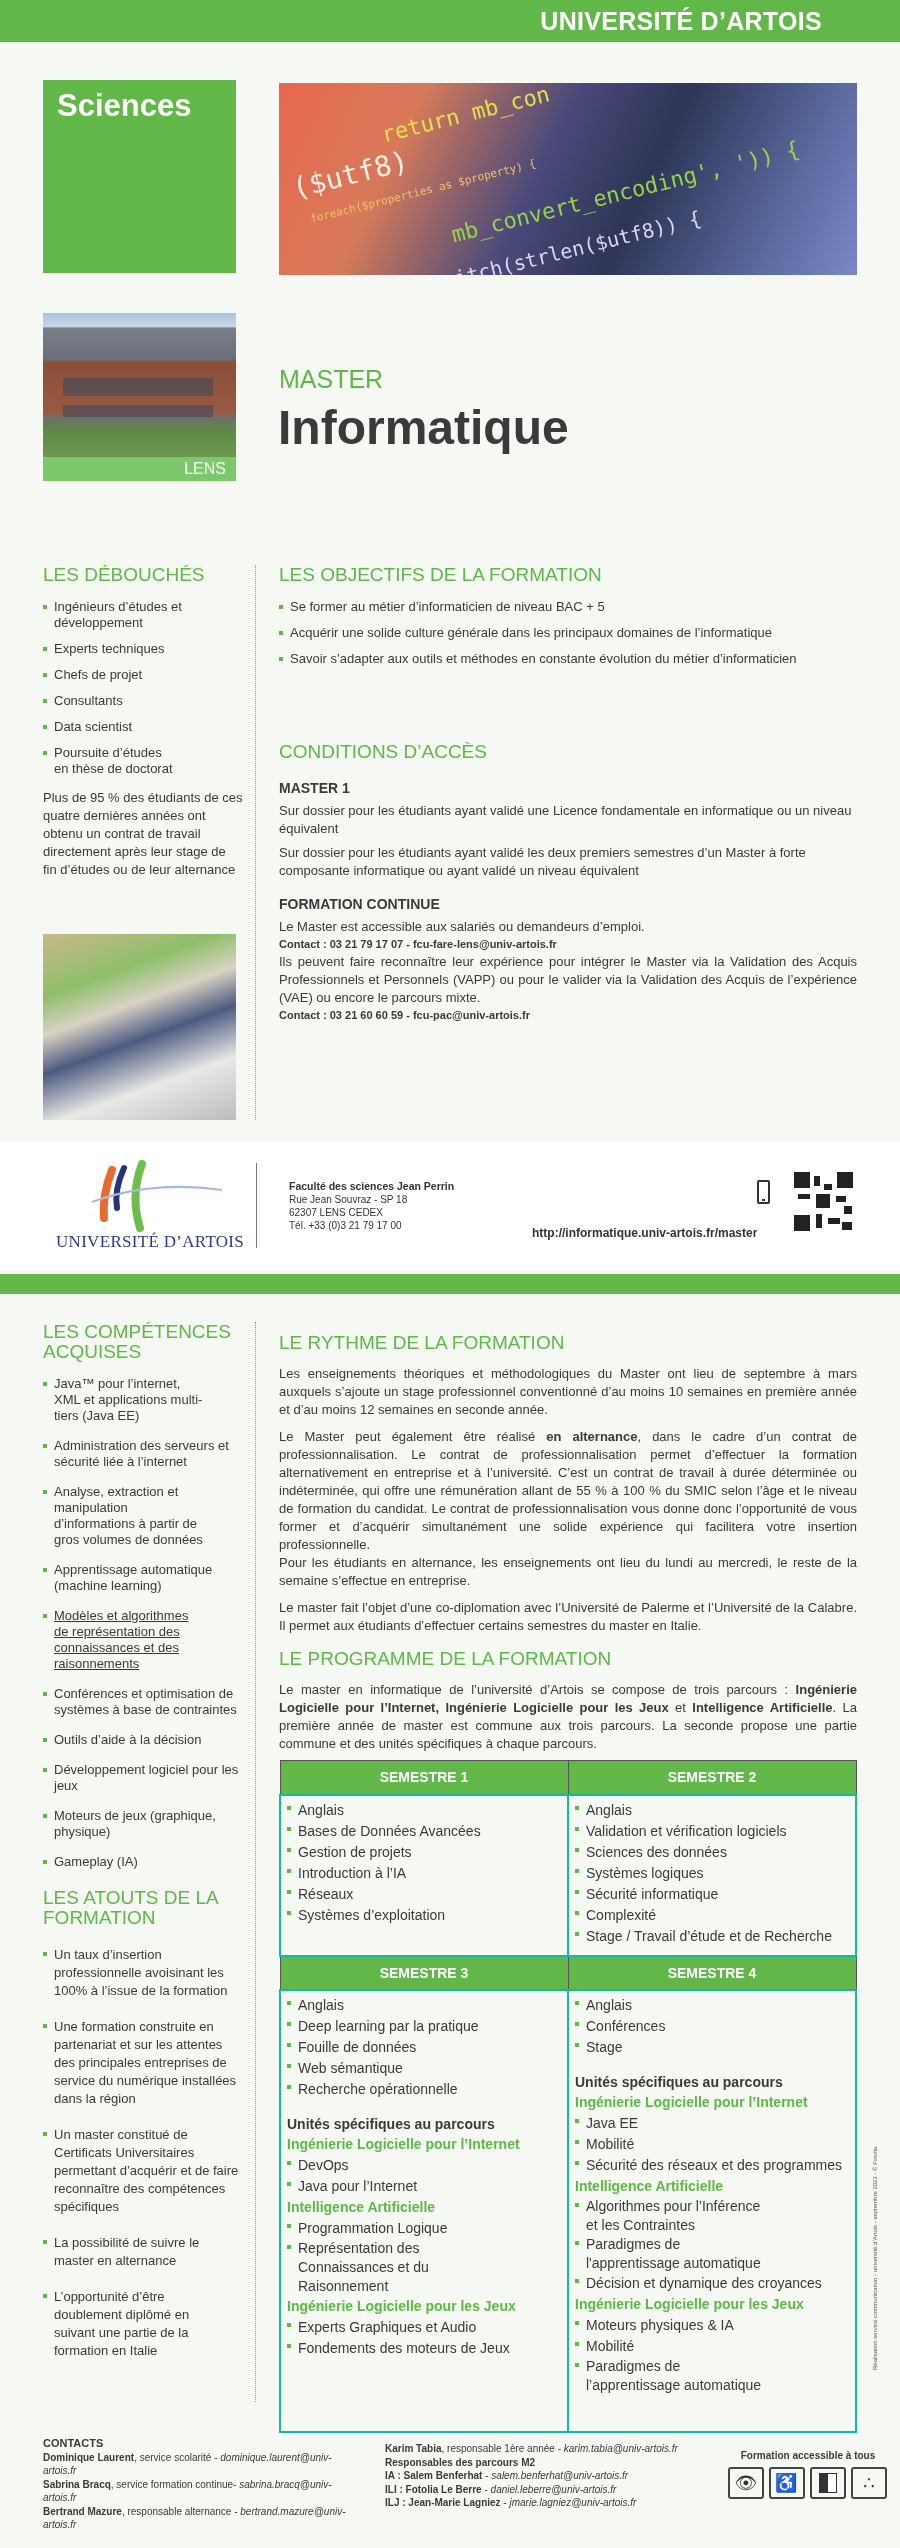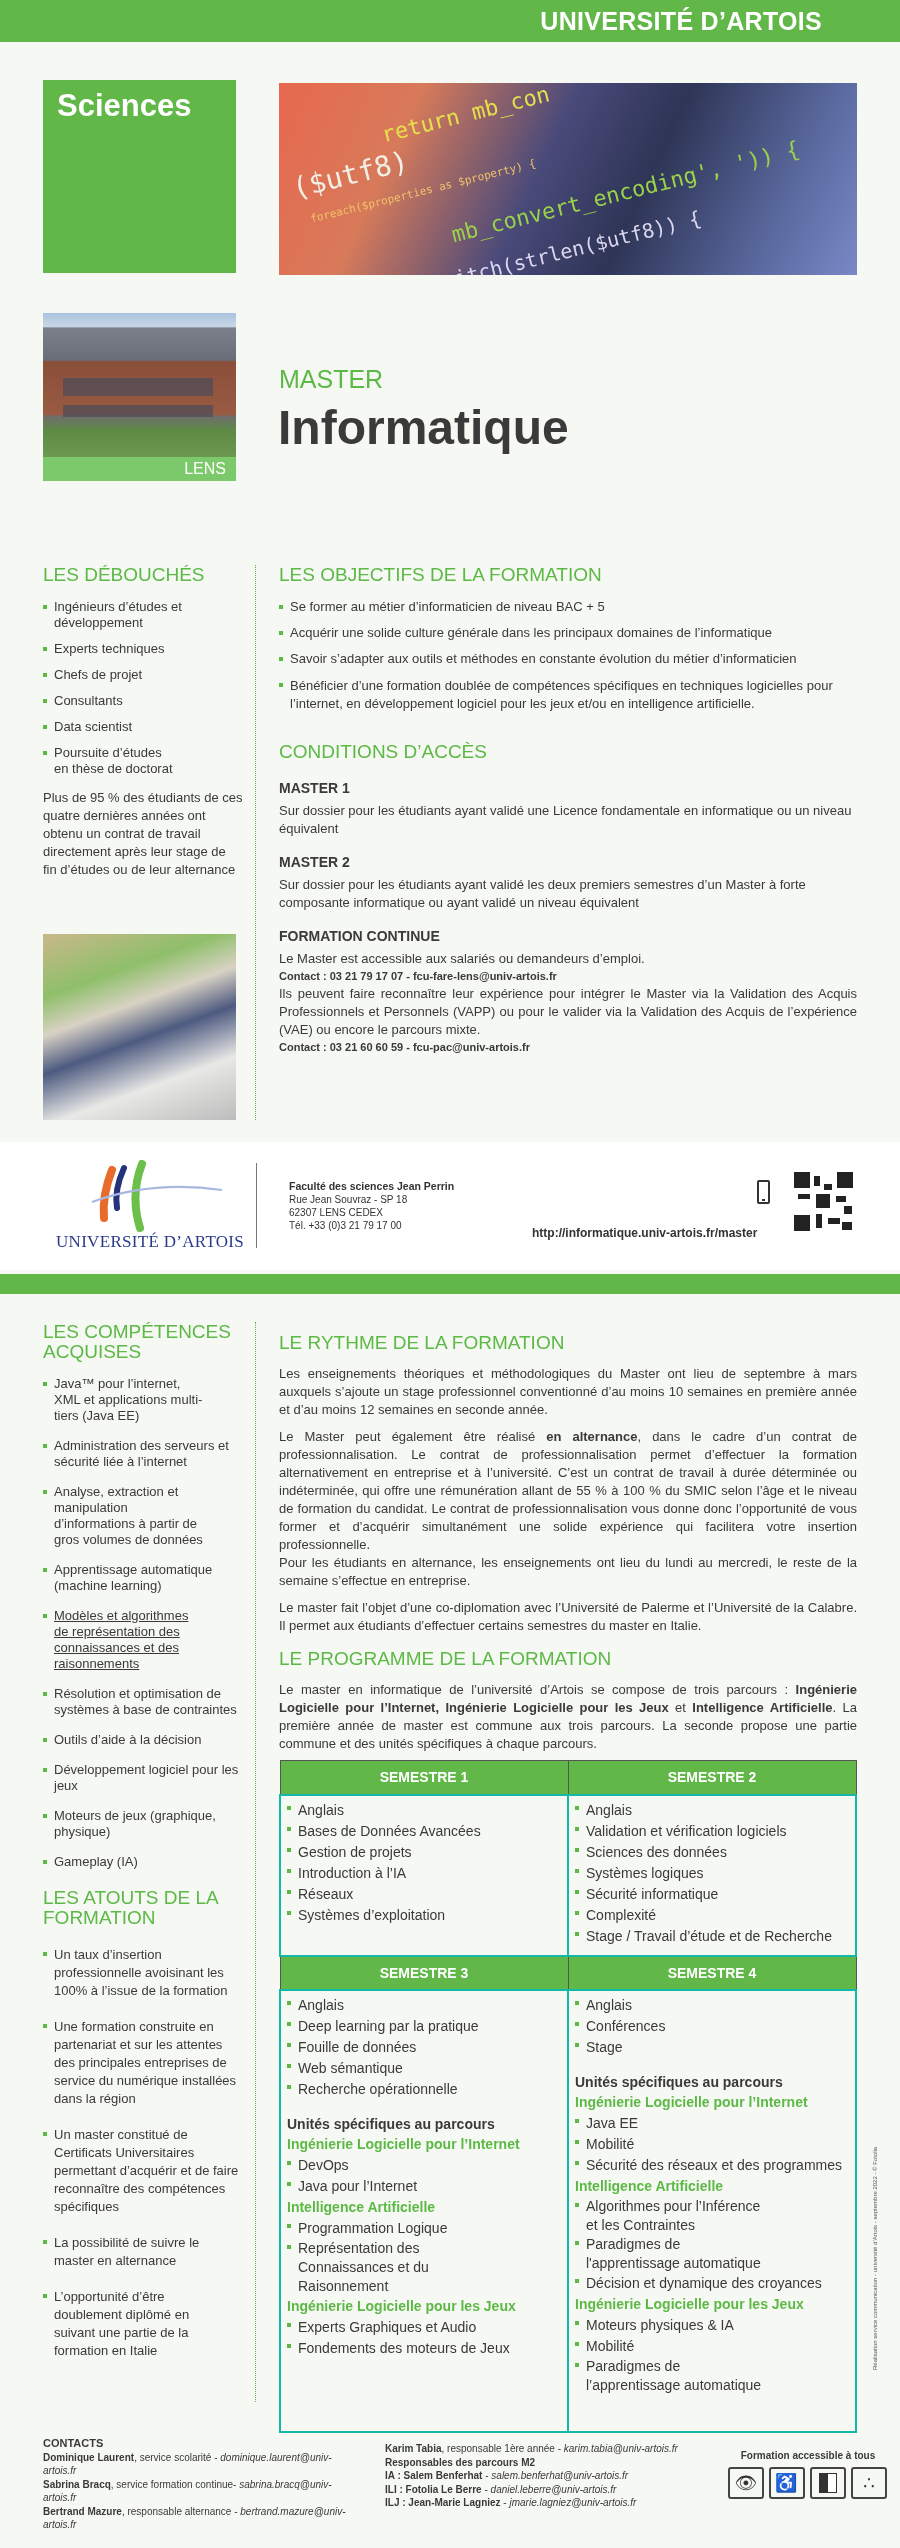--- a/index.html
+++ b/index.html
@@ -100,28 +100,26 @@
   <p style="font-size:13px;line-height:18px;margin-top:12px;">Plus de 95 % des étudiants de ces quatre dernières années ont obtenu un contrat de travail directement après leur stage de fin d’études ou de leur alternance</p>
 </div>
 <div style="position:absolute;left:43px;top:934px;width:193px;height:186px;background:linear-gradient(160deg,#c9b88a 0%,#8fbf6a 25%,#d9d2c4 40%,#4d5a80 55%,#e8e8e6 75%,#bcbcbc 100%);"></div>
 
 <div class="col-right" style="top:565px;">
   <h2 class="sec">LES OBJECTIFS DE LA FORMATION</h2>
   <ul class="bul" style="margin-top:14px;">
     <li style="margin-bottom:10px;">Se former au métier d’informaticien de niveau BAC + 5</li>
     <li style="margin-bottom:10px;">Acquérir une solide culture générale dans les principaux domaines de l’informatique</li>
     <li style="margin-bottom:10px;">Savoir s’adapter aux outils et méthodes en constante évolution du métier d’informaticien</li>
-    <li style="margin-bottom:10px;line-height:18px;">Bénéficier d’une formation doublée de compétences spécifiques en techniques logicielles pour l’internet, en développement logiciel pour les jeux et/ou en intelligence artificielle.</li>
   </ul>
 </div>
 <div class="col-right" style="top:742px;">
   <h2 class="sec">CONDITIONS D’ACCÈS</h2>
   <div class="subhead" style="margin-top:18px;">MASTER 1</div>
   <p class="p" style="margin-top:6px;text-align:left;">Sur dossier pour les étudiants ayant validé une Licence fondamentale en informatique ou un niveau équivalent</p>
-  <div class="subhead" style="margin-top:16px;">MASTER 2</div>
   <p class="p" style="margin-top:6px;text-align:left;">Sur dossier pour les étudiants ayant validé les deux premiers semestres d’un Master à forte composante informatique ou ayant validé un niveau équivalent</p>
   <div class="subhead" style="margin-top:16px;">FORMATION CONTINUE</div>
   <p class="p" style="margin-top:6px;">Le Master est accessible aux salariés ou demandeurs d’emploi.</p>
   <div class="contact-line">Contact : 03 21 79 17 07 - fcu-fare-lens@univ-artois.fr</div>
   <p class="p">Ils peuvent faire reconnaître leur expérience pour intégrer le Master via la Validation des Acquis Professionnels et Personnels (VAPP) ou pour le valider via la Validation des Acquis de l’expérience (VAE) ou encore le parcours mixte.</p>
   <div class="contact-line">Contact : 03 21 60 60 59 - fcu-pac@univ-artois.fr</div>
 </div>
 
 <div class="footer-band"></div>
 <div class="logo">
@@ -160,21 +158,21 @@
 
 <div class="divider" style="top:1322px;height:1080px;"></div>
 <div class="col-left" style="top:1322px;width:200px;">
   <h2 class="sec">LES COMPÉTENCES ACQUISES</h2>
   <ul class="bul" style="margin-top:14px;">
     <li style="margin-bottom:14px;width:165px;">Java™ pour l’internet, XML et applications multi-tiers (Java EE)</li>
     <li style="margin-bottom:14px;">Administration des serveurs et sécurité liée à l’internet</li>
     <li style="margin-bottom:14px;width:160px;">Analyse, extraction et manipulation d’informations à partir de gros volumes de données</li>
     <li style="margin-bottom:14px;">Apprentissage automatique (machine learning)</li>
     <li style="margin-bottom:14px;width:150px;text-decoration:underline;">Modèles et algorithmes de représentation des connaissances et des raisonnements</li>
-    <li style="margin-bottom:14px;">Résolution et optimisation de systèmes à base de contraintes</li>
+    <li style="margin-bottom:14px;">Conférences et optimisation de systèmes à base de contraintes</li>
     <li style="margin-bottom:14px;">Outils d’aide à la décision</li>
     <li style="margin-bottom:14px;">Développement logiciel pour les jeux</li>
     <li style="margin-bottom:14px;">Moteurs de jeux (graphique, physique)</li>
     <li style="margin-bottom:14px;">Gameplay (IA)</li>
   </ul>
   <h2 class="sec" style="margin-top:18px;width:180px;">LES ATOUTS DE LA FORMATION</h2>
   <ul class="bul" style="margin-top:18px;">
     <li style="margin-bottom:18px;line-height:18px;">Un taux d’insertion professionnelle avoisinant les 100% à l’issue de la formation</li>
     <li style="margin-bottom:18px;line-height:18px;">Une formation construite en partenariat et sur les attentes des principales entreprises de service du numérique installées dans la région</li>
     <li style="margin-bottom:18px;line-height:18px;">Un master constitué de Certificats Universitaires permettant d’acquérir et de faire reconnaître des compétences spécifiques</li>

